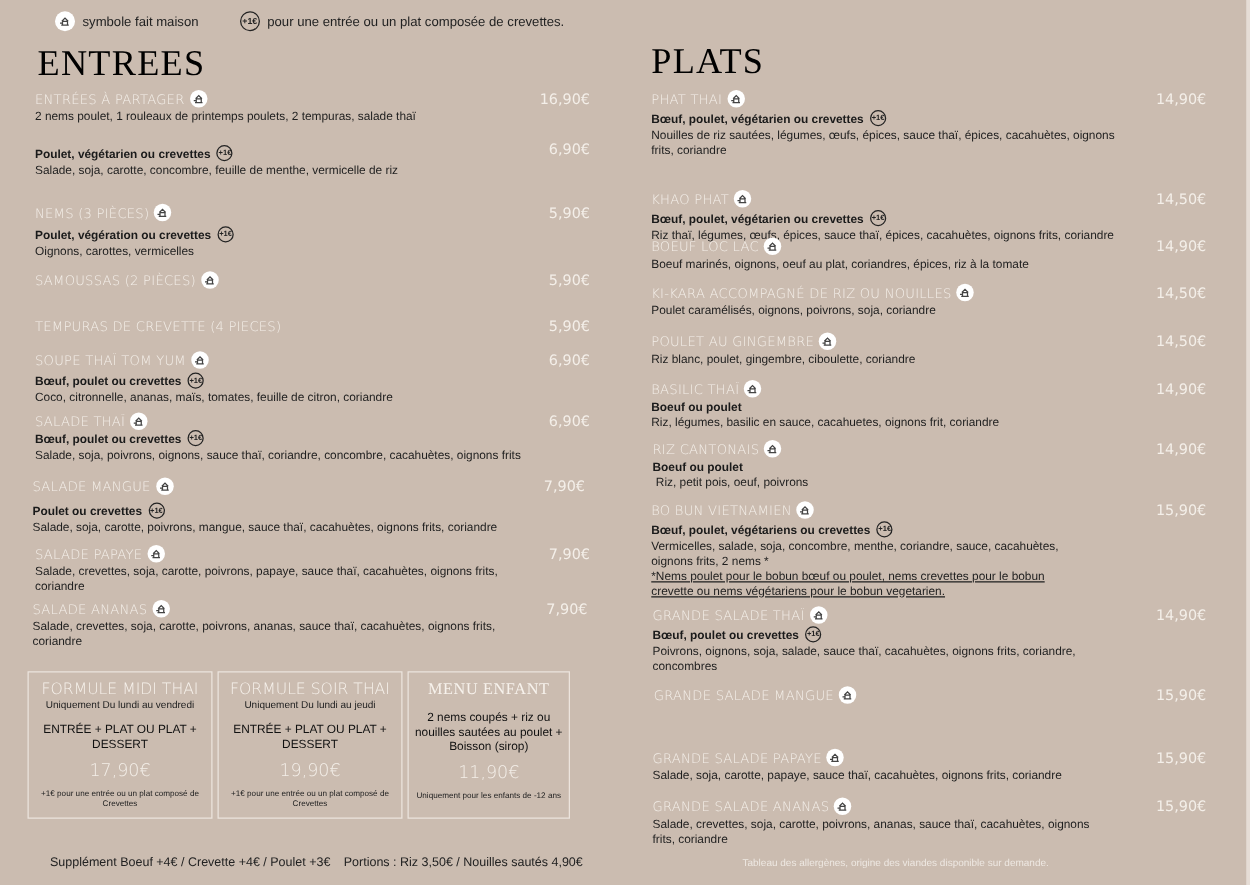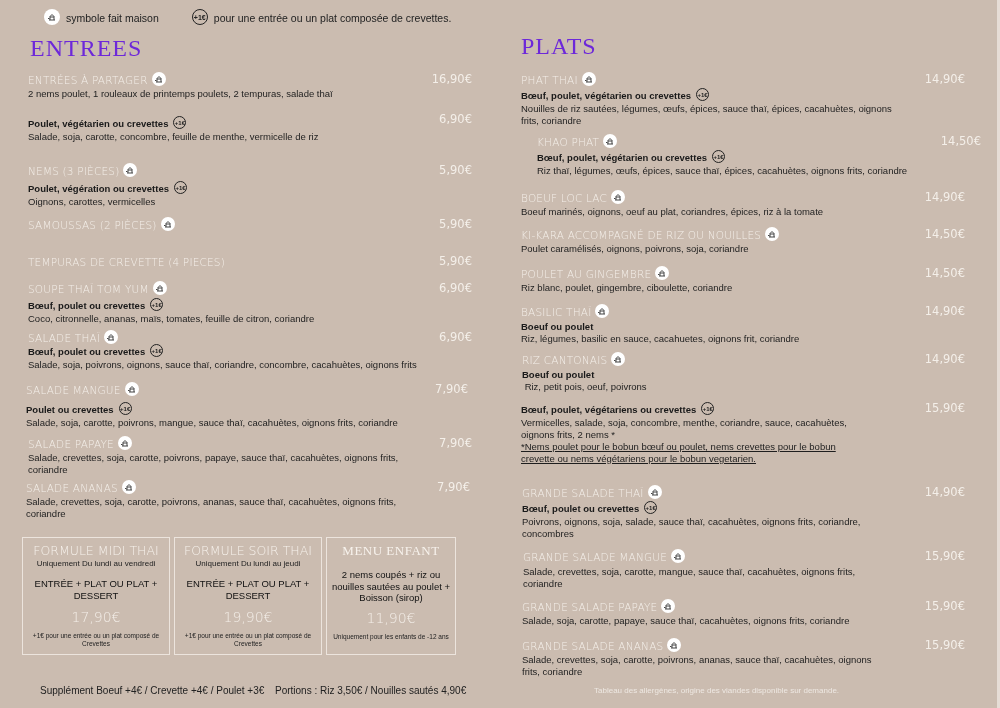--- a/index.html
+++ b/index.html
@@ -24,22 +24,22 @@
   .shrimp-icon {
     display: inline-flex; align-items: center; justify-content: center;
     width: 13px; height: 13px; border-radius: 50%; border: 1.2px solid #222;
     font-size: 6px; font-weight: bold; color: #222; vertical-align: middle;
     margin-left: 5px; position: relative; top: -1px; font-family: "Liberation Sans", sans-serif;
   }
   .legend .shrimp-icon { width: 16px; height: 16px; font-size: 7px; }
   .legend .home-icon { width: 16px; height: 16px; }
 
   .section-title {
-    position: absolute; font-family: "Liberation Serif", serif; color: #6d28d9;
-    font-size: 24px; letter-spacing: 1px; font-weight: normal;
+    position: absolute; font-family: "Liberation Serif", serif; color: #000000;
+    font-size: 29px; letter-spacing: 1px; font-weight: normal;
   }
   .col { position: absolute; }
   .dish { position: absolute; width: 100%; }
   .dish-head { display: flex; align-items: center; height: 15px; }
   .dish-name {
     color: #f4efe9; font-size: 11.5px; letter-spacing: 0.2px; text-transform: uppercase;
     font-family: "DejaVu Sans", sans-serif; font-weight: 300; font-size: 10.5px;
   }
   .dish-price {
     position: absolute; right: 0; top: 0; color: #f4efe9; font-family: "DejaVu Sans", sans-serif;
@@ -259,21 +259,21 @@
           </span>
         </div>
       <span class="dish-price" style="right:0;">14,90€</span>
       <div class="dish-variant">
           <span>Bœuf, poulet, végétarien ou crevettes</span>
           <span class="shrimp-icon">+1€</span>
         </div>
       <div class="dish-desc" style="width:385px;">Nouilles de riz sautées, légumes, œufs, épices, sauce thaï, épices, cacahuètes, oignons frits, coriandre</div>
     </div>
 
-    <div class="dish" style="top:134px;margin-left:16px;">
+    <div class="dish" style="top:152px;">
       <div class="dish-head">
           <span class="dish-name">KHAO PHAT</span>
           <span class="home-icon">
             <svg viewBox="0 0 10 10">
               <path d="M2 8h6M3 8V5h4v3M2.5 5l2.5-2.5L7.5 5M1 6.5h1.5" stroke="#444" stroke-width="1" fill="none"></path>
             </svg>
           </span>
         </div>
       <span class="dish-price">14,50€</span>
       <div class="dish-variant">
@@ -348,20 +348,28 @@
           </span>
         </div>
       <span class="dish-price" style="right:1px;">14,90€</span>
       <div class="dish-variant">
           <span>Boeuf ou poulet</span>
         </div>
       <div class="dish-desc" style="white-space:pre;"> Riz, petit pois, oeuf, poivrons</div>
     </div>
 
     <div class="dish" style="top:401px;">
+      <div class="dish-head">
+          <span class="dish-name">BO BUN VIETNAMIEN</span>
+          <span class="home-icon">
+            <svg viewBox="0 0 10 10">
+              <path d="M2 8h6M3 8V5h4v3M2.5 5l2.5-2.5L7.5 5M1 6.5h1.5" stroke="#444" stroke-width="1" fill="none"></path>
+            </svg>
+          </span>
+        </div>
       <span class="dish-price">15,90€</span>
       <div class="dish-variant">
           <span>Bœuf, poulet, végétariens ou crevettes</span>
           <span class="shrimp-icon">+1€</span>
         </div>
       <div class="dish-desc" style="width:360px;">Vermicelles, salade, soja, concombre, menthe, coriandre, sauce, cacahuètes, oignons frits, 2 nems *</div>
       <div class="dish-desc" style="width:350px;text-decoration:underline;">*Nems poulet pour le bobun bœuf ou poulet, nems crevettes pour le bobun crevette ou nems végétariens pour le bobun vegetarien.</div>
     </div>
 
     <div class="dish" style="top:485px; left:1px;">
@@ -384,21 +392,20 @@
     <div class="dish" style="top:549px; left:2px;">
       <div class="dish-head">
           <span class="dish-name">GRANDE SALADE MANGUE</span>
           <span class="home-icon">
             <svg viewBox="0 0 10 10">
               <path d="M2 8h6M3 8V5h4v3M2.5 5l2.5-2.5L7.5 5M1 6.5h1.5" stroke="#444" stroke-width="1" fill="none"></path>
             </svg>
           </span>
         </div>
       <span class="dish-price" style="right:2px;">15,90€</span>
-      <div class="dish-desc" style="width:360px; margin-top:2px;">Salade, crevettes, soja, carotte, mangue, sauce thaï, cacahuètes, oignons frits, coriandre</div>
     </div>
 
     <div class="dish" style="top:599px; left:1px;">
       <div class="dish-head">
           <span class="dish-name">GRANDE SALADE PAPAYE</span>
           <span class="home-icon">
             <svg viewBox="0 0 10 10">
               <path d="M2 8h6M3 8V5h4v3M2.5 5l2.5-2.5L7.5 5M1 6.5h1.5" stroke="#444" stroke-width="1" fill="none"></path>
             </svg>
           </span>

